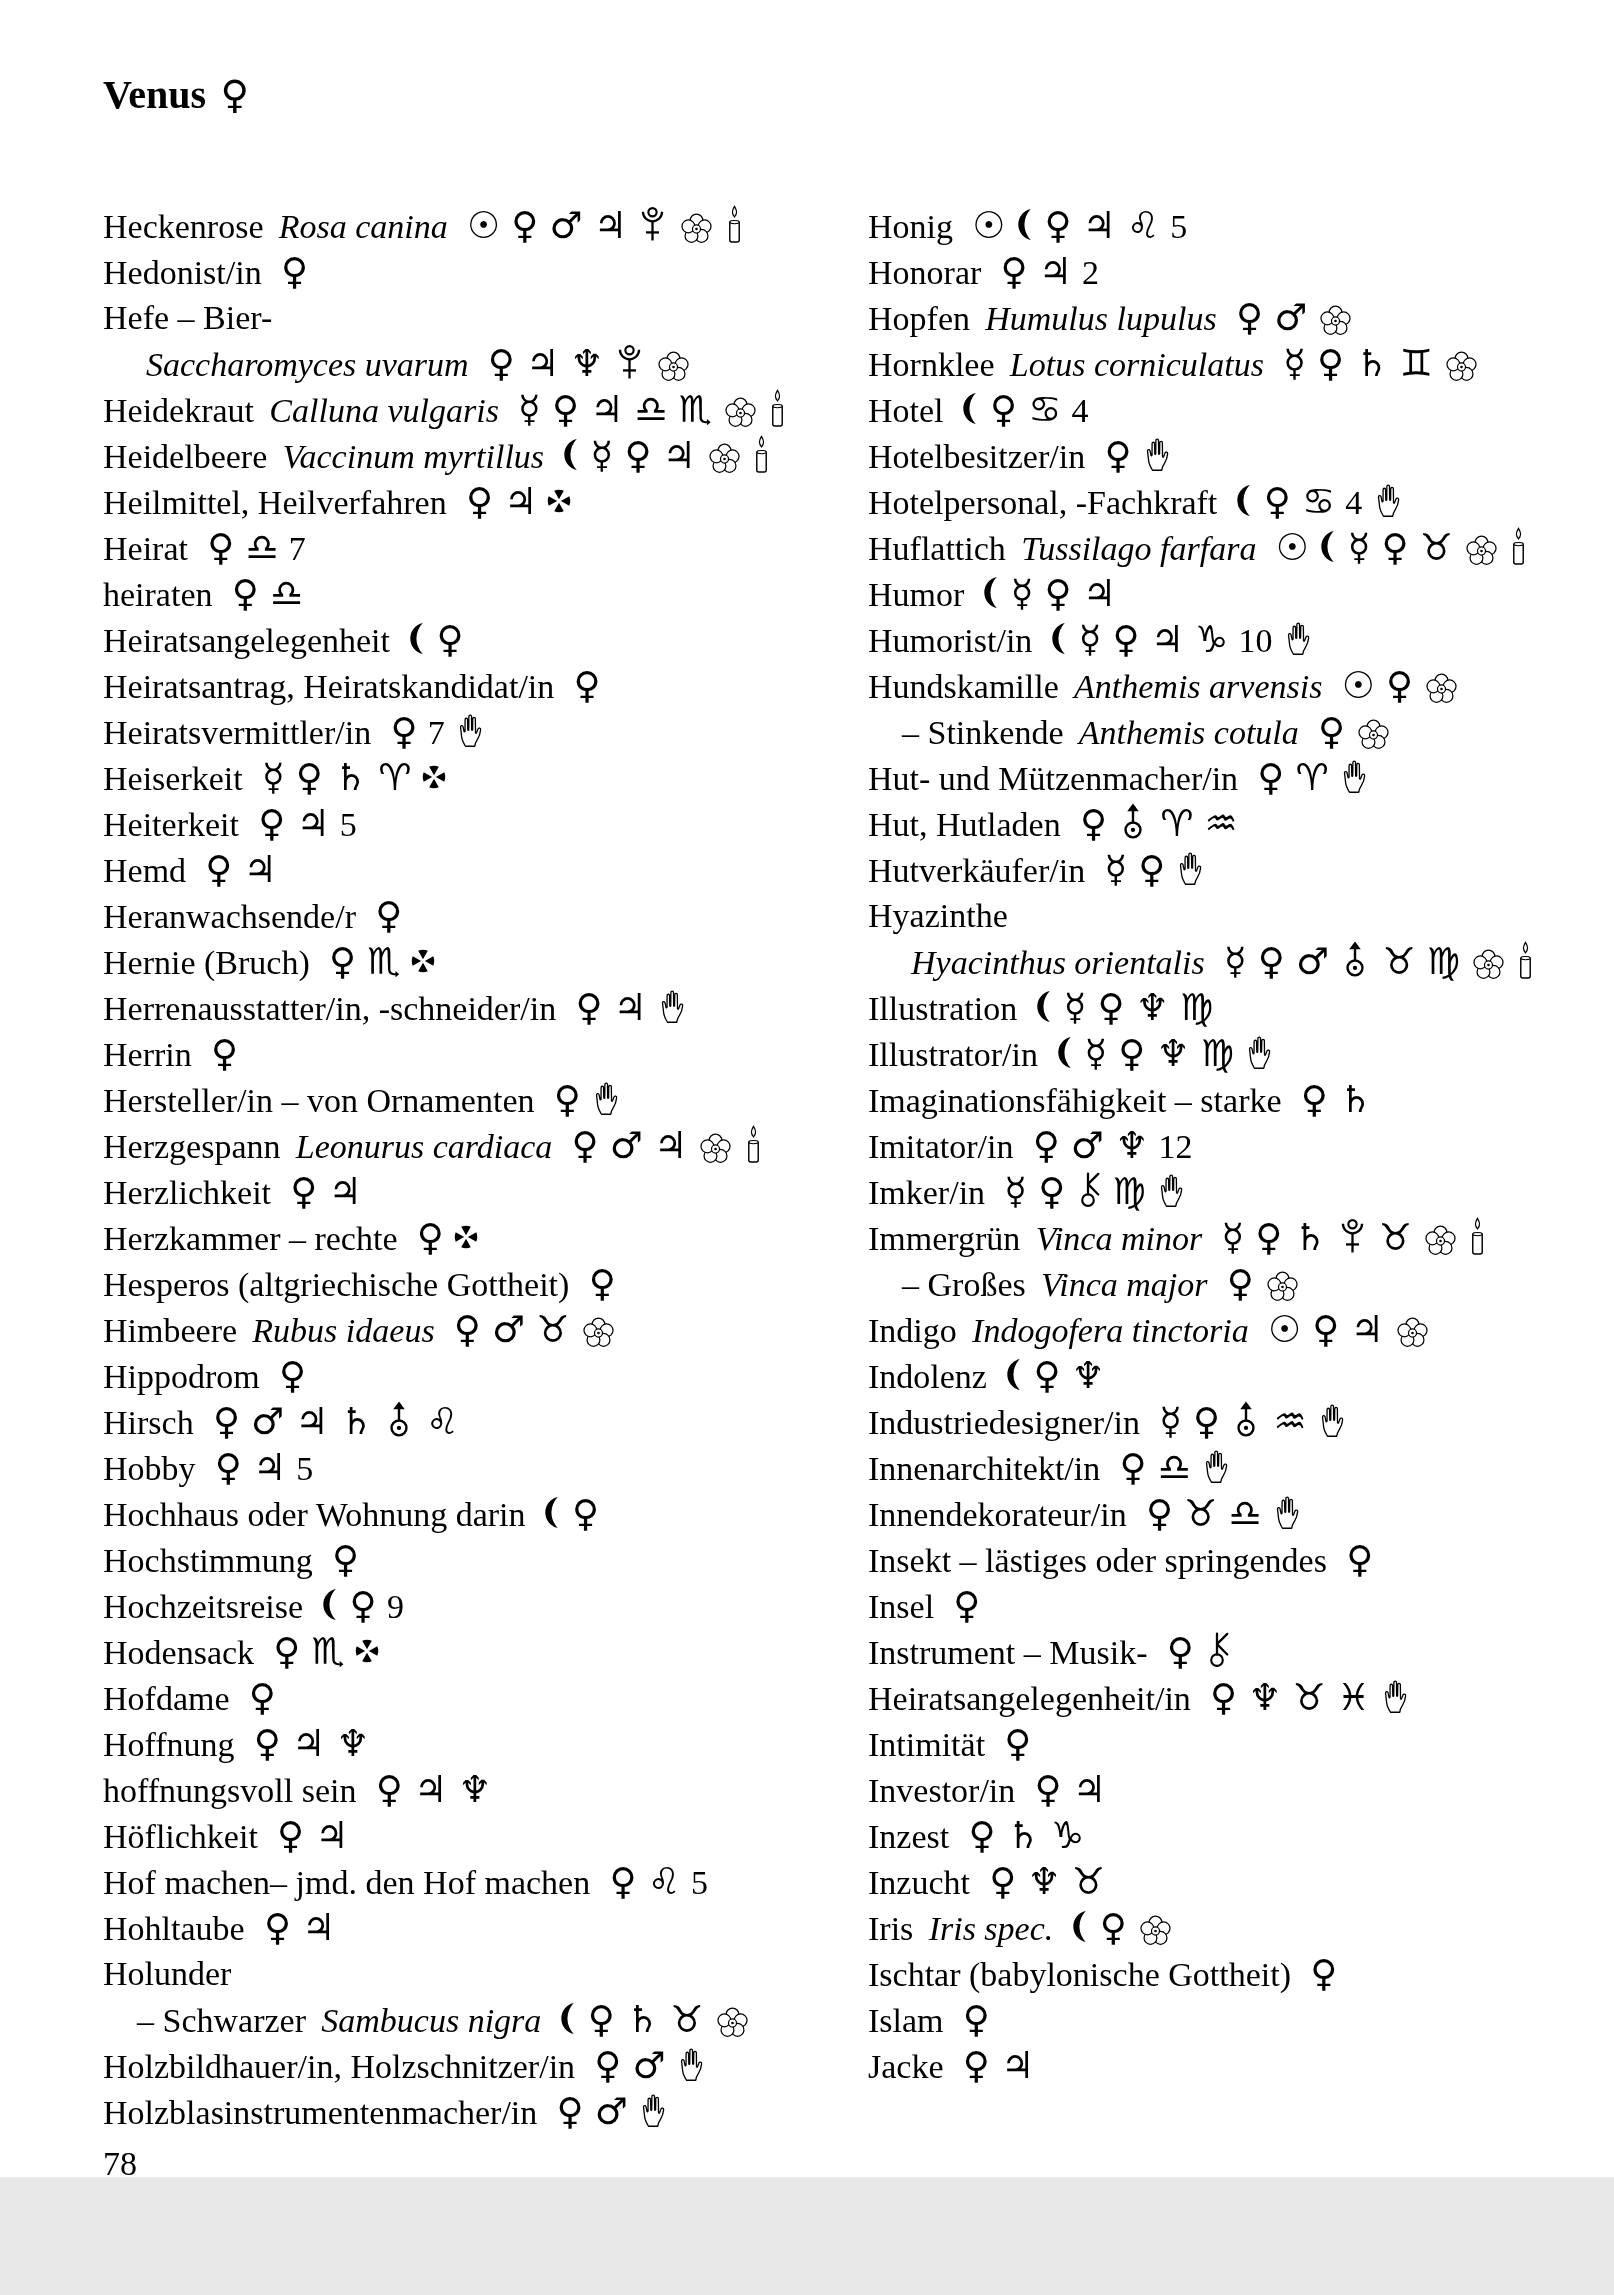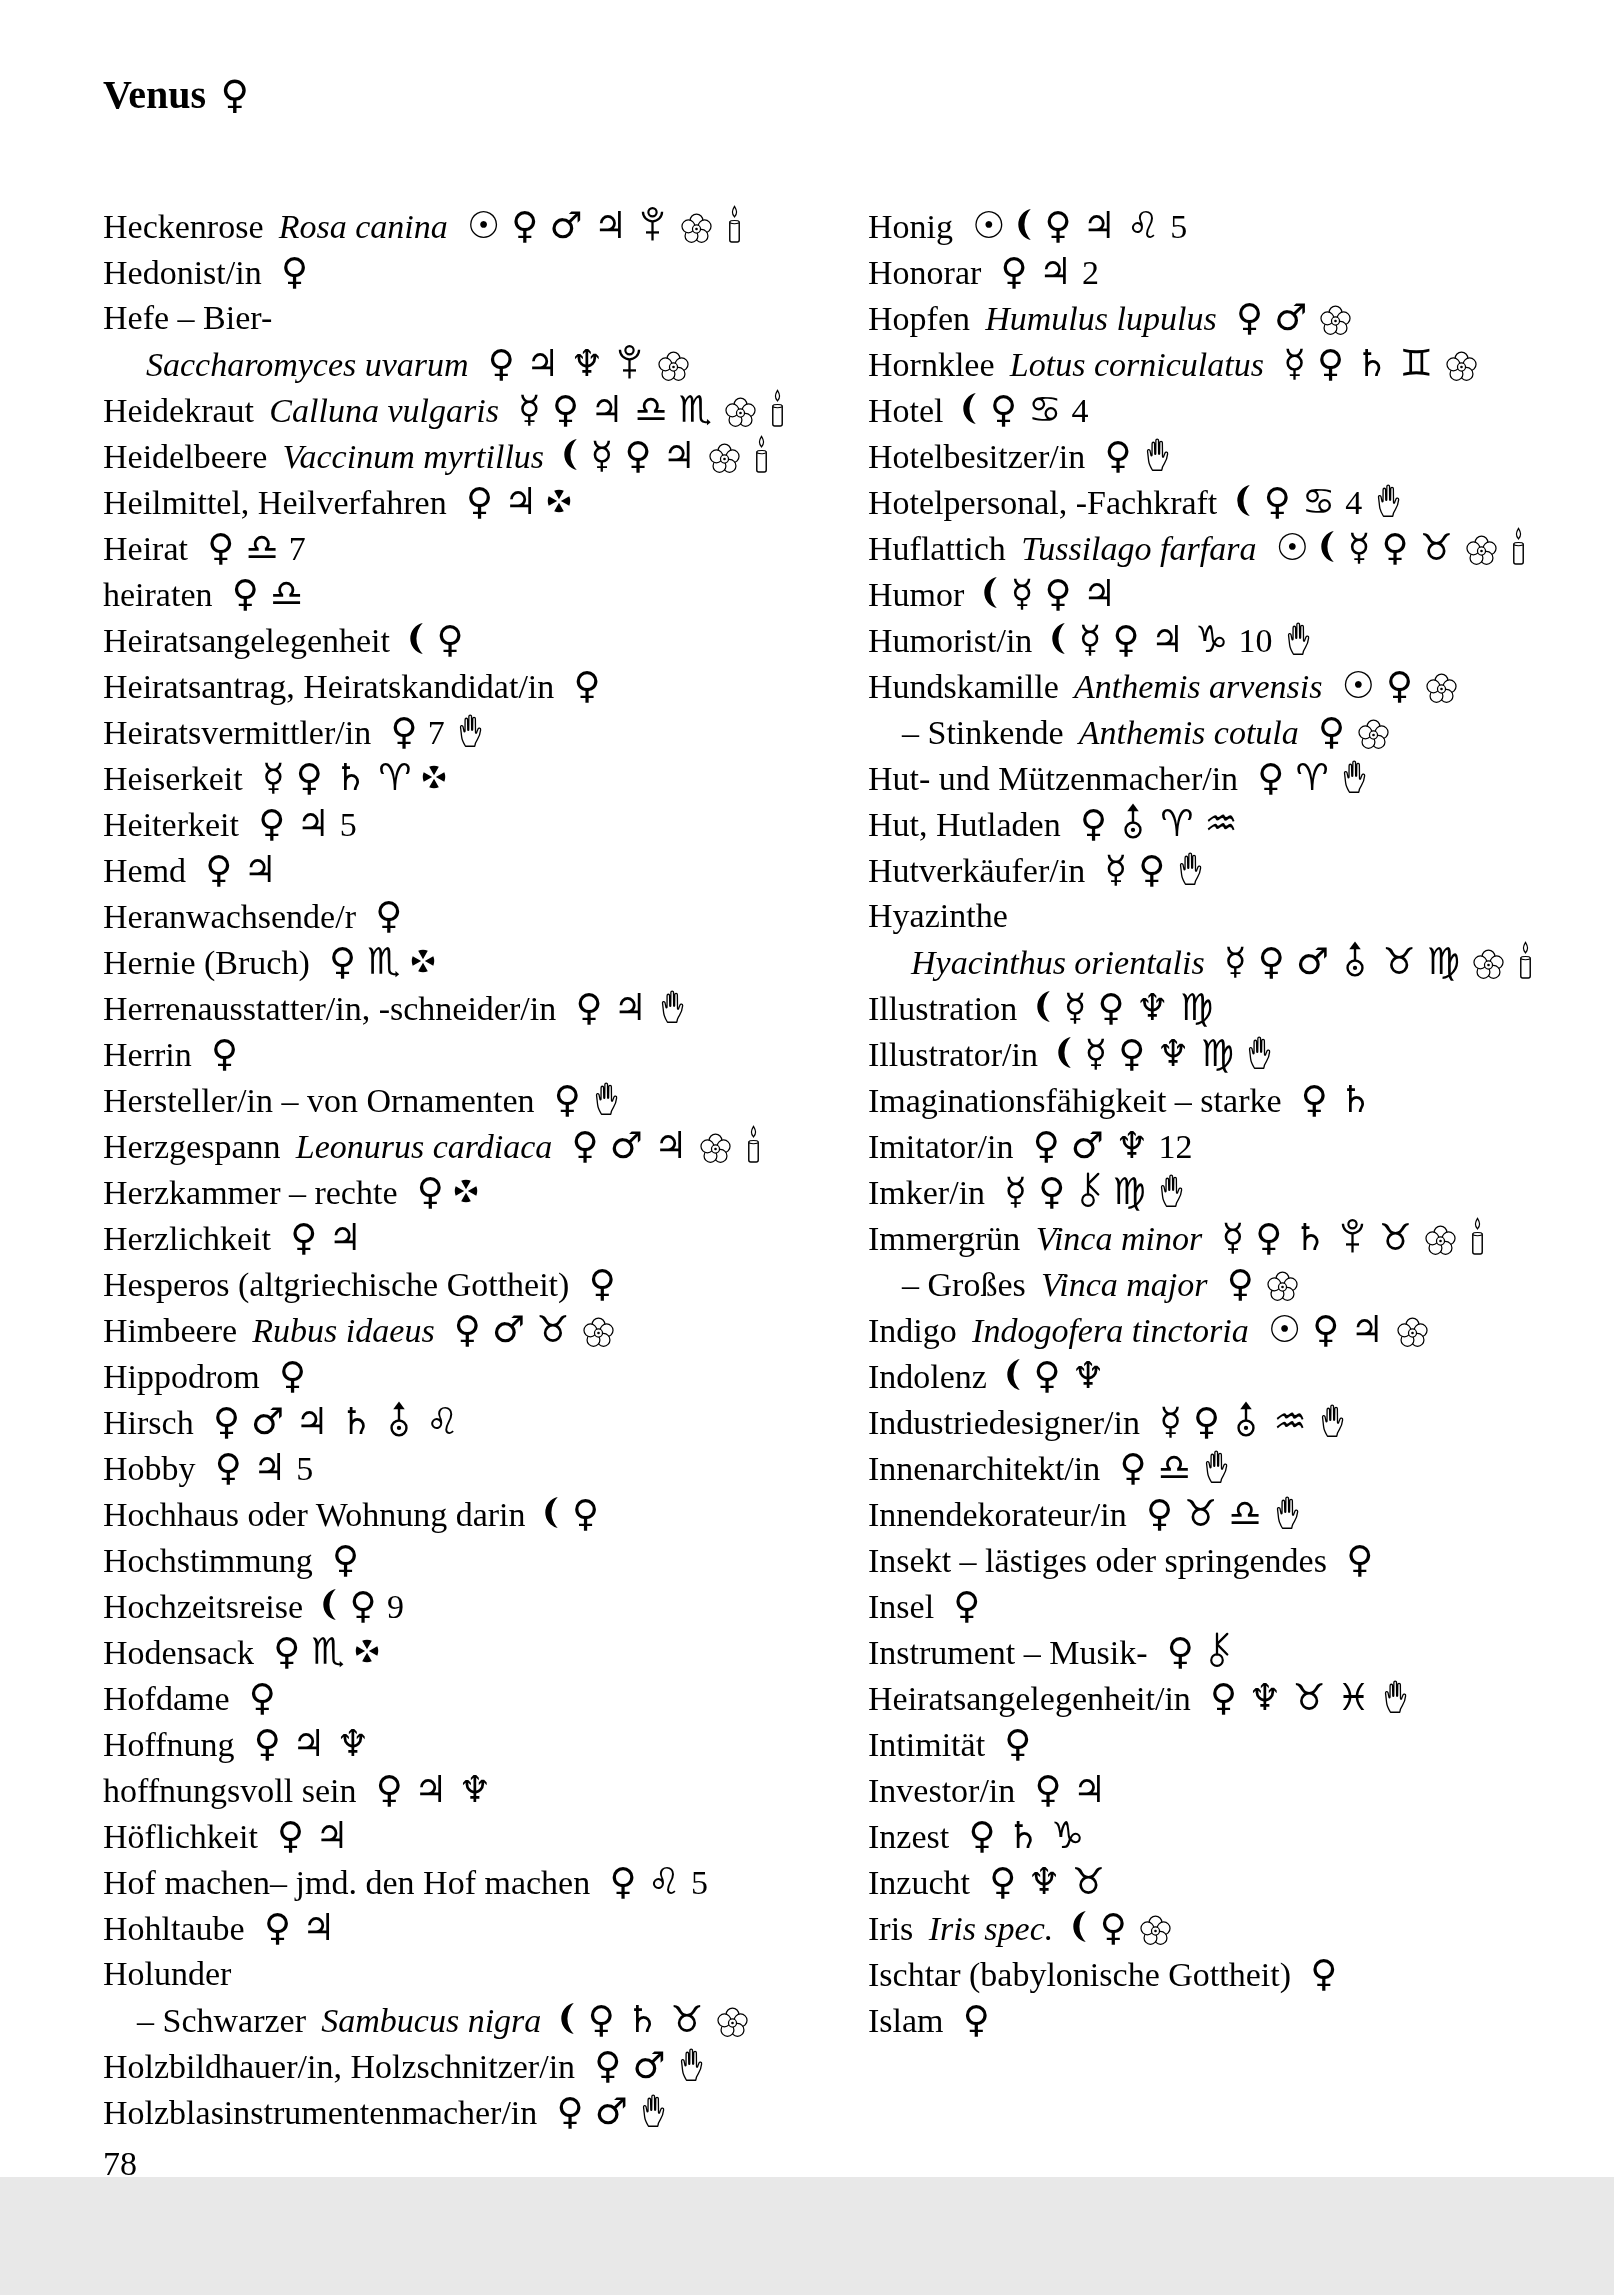--- a/index.html
+++ b/index.html
@@ -148,24 +148,24 @@
               <circle cx="16.5" cy="30.9" r="8.3"></circle>
               <circle cx="12.5" cy="18.6" r="8.3"></circle>
               <circle cx="23" cy="22" r="5.2"></circle>
             </g>
             <circle cx="23" cy="22" r="1.7" fill="currentColor"></circle>
           </svg></span><span class="tok icon icon-incense"><svg viewBox="0 0 21 50" width="17" height="40">
             <path d="M10.5 3 C7.3 8.5 6.8 11.5 10.5 16.2 C14.2 11.5 13.7 8.5 10.5 3 Z" fill="#fff" stroke="currentColor" stroke-width="1.5"></path>
             <rect x="4.6" y="21.5" width="11.8" height="26" rx="2.4" fill="#fff" stroke="currentColor" stroke-width="1.8"></rect>
             <ellipse cx="10.5" cy="22.6" rx="5.9" ry="2.1" fill="#fff" stroke="currentColor" stroke-width="1.3"></ellipse>
           </svg></span></div>
+      <div class="entry"><span class="term">Herzlichkeit</span><span class="tok sym first">♀</span><span class="tok sym">♃</span></div>
       <div class="entry"><span class="term">Herzkammer – rechte</span><span class="tok sym first">♀</span><span class="tok icon icon-cross"><svg viewBox="0 0 34 34" width="24" height="24">
             <path fill="currentColor" d="M17 14.4 L10.2 2.4 A19 19 0 0 1 23.8 2.4 Z M19.6 17 L31.6 10.2 A19 19 0 0 1 31.6 23.8 Z M17 19.6 L23.8 31.6 A19 19 0 0 1 10.2 31.6 Z M14.4 17 L2.4 23.8 A19 19 0 0 1 2.4 10.2 Z"></path>
           </svg></span></div>
-      <div class="entry"><span class="term">Herzlichkeit</span><span class="tok sym first">♀</span><span class="tok sym">♃</span></div>
       <div class="entry"><span class="term">Hesperos (altgriechische Gottheit)</span><span class="tok sym first">♀</span></div>
       <div class="entry"><span class="term">Himbeere</span><span class="latin">Rubus idaeus</span><span class="tok sym first">♀</span><span class="tok sym">♂</span><span class="tok sym">♉</span><span class="tok icon icon-flower"><svg viewBox="0 0 46 44" width="37" height="34">
             <g fill="#fff" stroke="currentColor" stroke-width="1.6">
               <circle cx="23" cy="11" r="8.3"></circle>
               <circle cx="33.5" cy="18.6" r="8.3"></circle>
               <circle cx="29.5" cy="30.9" r="8.3"></circle>
               <circle cx="16.5" cy="30.9" r="8.3"></circle>
               <circle cx="12.5" cy="18.6" r="8.3"></circle>
               <circle cx="23" cy="22" r="5.2"></circle>
             </g>
@@ -430,16 +430,17 @@
               <circle cx="33.5" cy="18.6" r="8.3"></circle>
               <circle cx="29.5" cy="30.9" r="8.3"></circle>
               <circle cx="16.5" cy="30.9" r="8.3"></circle>
               <circle cx="12.5" cy="18.6" r="8.3"></circle>
               <circle cx="23" cy="22" r="5.2"></circle>
             </g>
             <circle cx="23" cy="22" r="1.7" fill="currentColor"></circle>
           </svg></span></div>
       <div class="entry"><span class="term">Ischtar (babylonische Gottheit)</span><span class="tok sym first">♀</span></div>
       <div class="entry"><span class="term">Islam</span><span class="tok sym first">♀</span></div>
+      <div class="entry"><span class="term">Jacke</span><span class="tok sym first">♀</span><span class="tok sym">♃</span></div>
     </div>
   <div class="pageno">78</div>
 </div>
 
 
 </body></html>

